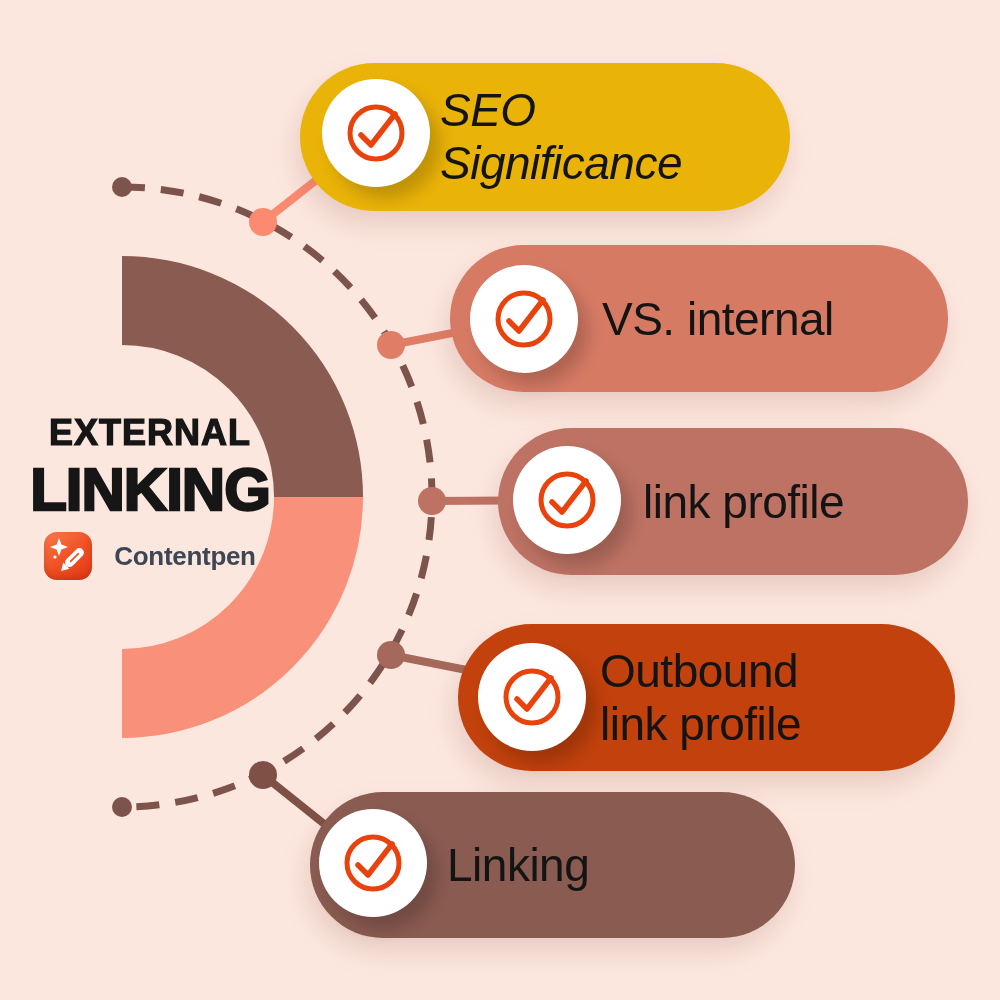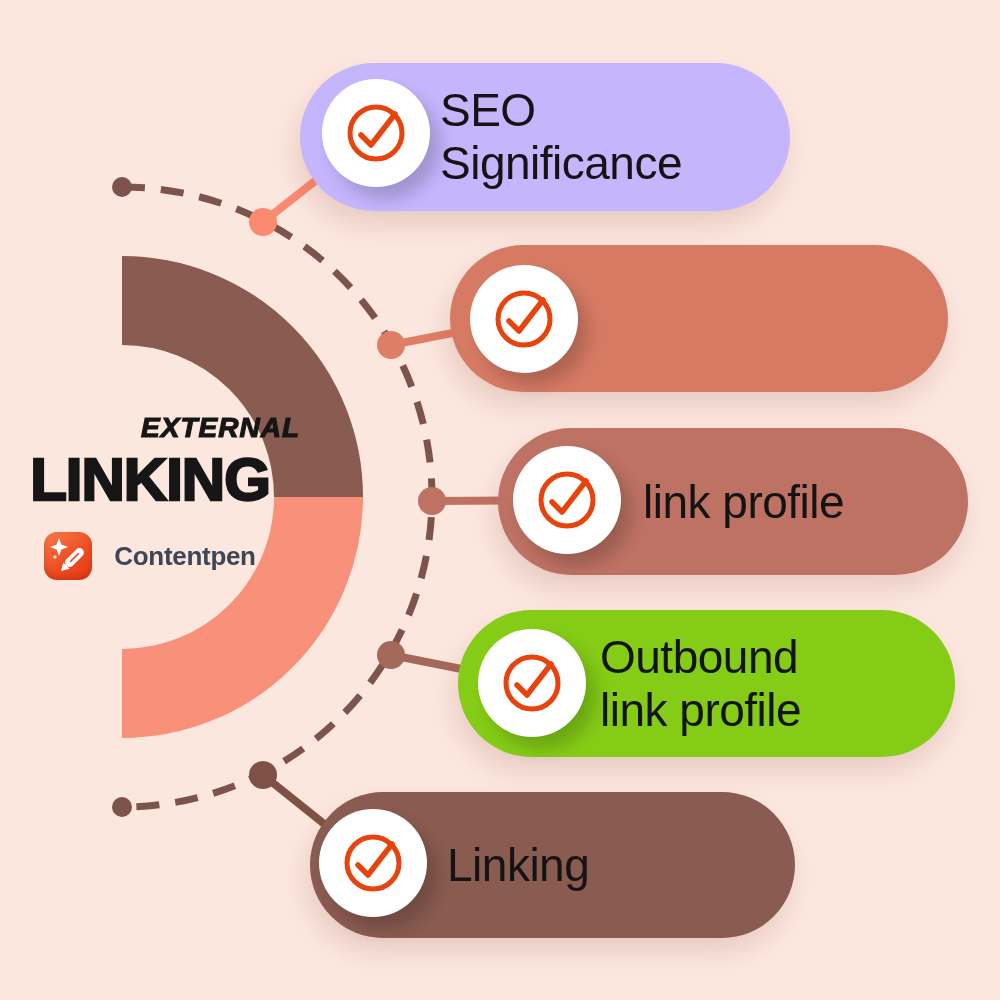--- a/index.html
+++ b/index.html
@@ -44,22 +44,22 @@
   .p3 .pill-text { left:145px; }
   .p4 .pill-text { left:142px; }
   .p5 .pill-text { left:137px; }
 
   
   .title-area {
     position:absolute; left:0; top:412px; width:300px; z-index:2;
     text-align:center; color:#161616;
   }
   .title-kicker {
-    font-size:28px; font-weight:bold; font-style:italic;
-    letter-spacing:1px;text-align:right; -webkit-text-stroke:1.2px #161616;
+    font-size:36px; font-weight:bold; 
+    letter-spacing:1px; -webkit-text-stroke:1.2px #161616;
   }
   .title-main {
     font-size:60px; font-weight:bold; letter-spacing:-1px;
     -webkit-text-stroke:2.4px #161616; line-height:64px; margin-top:4px;
   }
   .brand {
     position:absolute; left:0; top:532px; width:300px; z-index:2;
     display:flex; align-items:center; justify-content:center; gap:22px;
   }
   .brand-icon {
@@ -91,57 +91,58 @@
     <line stroke-width="8" x1="391" y1="655" x2="532" y2="683" stroke="#A5695B"></line>
     <line stroke-width="8" x1="263" y1="775" x2="373" y2="863" stroke="#7F5146"></line>
 
     <circle cx="263" cy="222" r="14" fill="#FB8A70"></circle>
     <circle cx="391" cy="345" r="14" fill="#E07D66"></circle>
     <circle cx="432" cy="501" r="14" fill="#BD7263"></circle>
     <circle cx="391" cy="655" r="14" fill="#A5695B"></circle>
     <circle cx="263" cy="775" r="14" fill="#7F5146"></circle>
   </svg>
 
-  <div class="pill p1" style="background-color: #c4b5fd;">
+  <div class="pill p1" style="background-color: #eab308; font-style: italic;">
     <div class="badge">
       <svg width="64" height="64" viewBox="0 0 64 64">
         <circle cx="32" cy="32" r="26" fill="none" stroke-width="5" stroke="#E9430D"></circle>
         <polyline points="17,34 27,44 51,13" fill="none" stroke-width="5.5" stroke-linecap="round" stroke-linejoin="round" stroke="#E9430D"></polyline>
       </svg>
     </div>
     <div class="pill-text">
       <span>SEO</span>
       <span>Significance</span>
     </div>
   </div>
 
   <div class="pill p2" style="background-color: rgb(214, 122, 100);">
     <div class="badge">
       <svg width="64" height="64" viewBox="0 0 64 64">
         <circle cx="32" cy="32" r="26" fill="none" stroke-width="5" stroke="#E9430D"></circle>
         <polyline points="17,34 27,44 51,13" fill="none" stroke-width="5.5" stroke-linecap="round" stroke-linejoin="round" stroke="#E9430D"></polyline>
       </svg>
     </div>
     <div class="pill-text">
+      <span>VS. internal</span>
     </div>
   </div>
 
   <div class="pill p3" style="background-color: rgb(189, 114, 99);">
     <div class="badge">
       <svg width="64" height="64" viewBox="0 0 64 64">
         <circle cx="32" cy="32" r="26" fill="none" stroke-width="5" stroke="#E9430D"></circle>
         <polyline points="17,34 27,44 51,13" fill="none" stroke-width="5.5" stroke-linecap="round" stroke-linejoin="round" stroke="#E9430D"></polyline>
       </svg>
     </div>
     <div class="pill-text">
       <span>link profile</span>
     </div>
   </div>
 
-  <div class="pill p4" style="background-color: #84cc16;">
+  <div class="pill p4" style="background-color: #c2410c; margin-top: 14px;">
     <div class="badge">
       <svg width="64" height="64" viewBox="0 0 64 64">
         <circle cx="32" cy="32" r="26" fill="none" stroke-width="5" stroke="#E9430D"></circle>
         <polyline points="17,34 27,44 51,13" fill="none" stroke-width="5.5" stroke-linecap="round" stroke-linejoin="round" stroke="#E9430D"></polyline>
       </svg>
     </div>
     <div class="pill-text">
       <span>Outbound</span>
       <span>link profile</span>
     </div>

